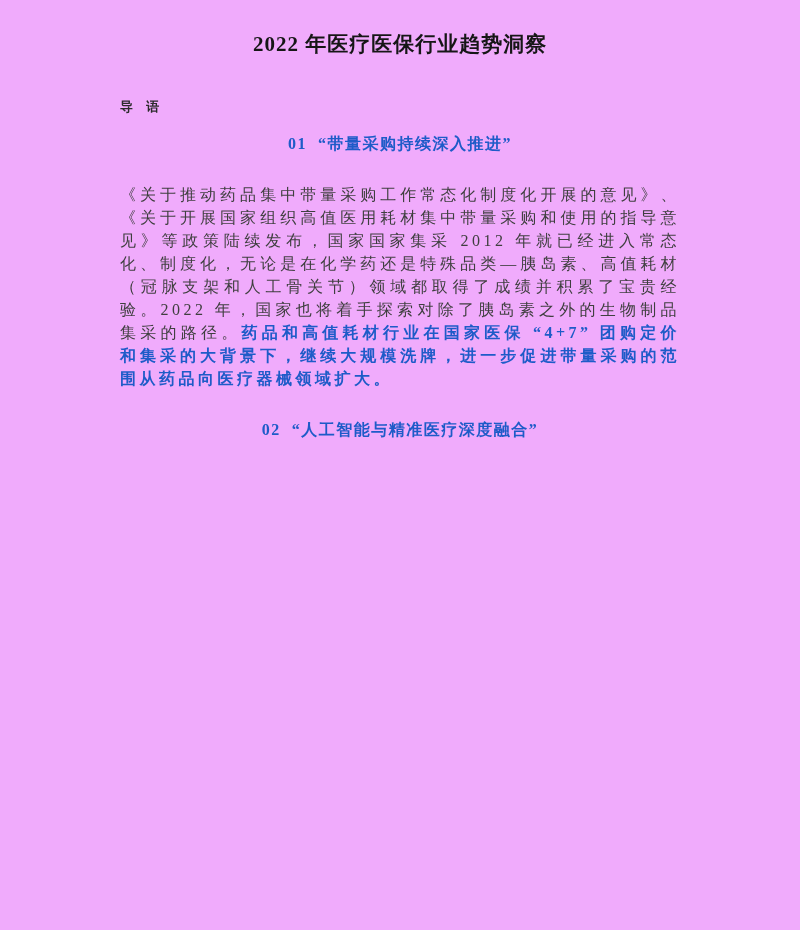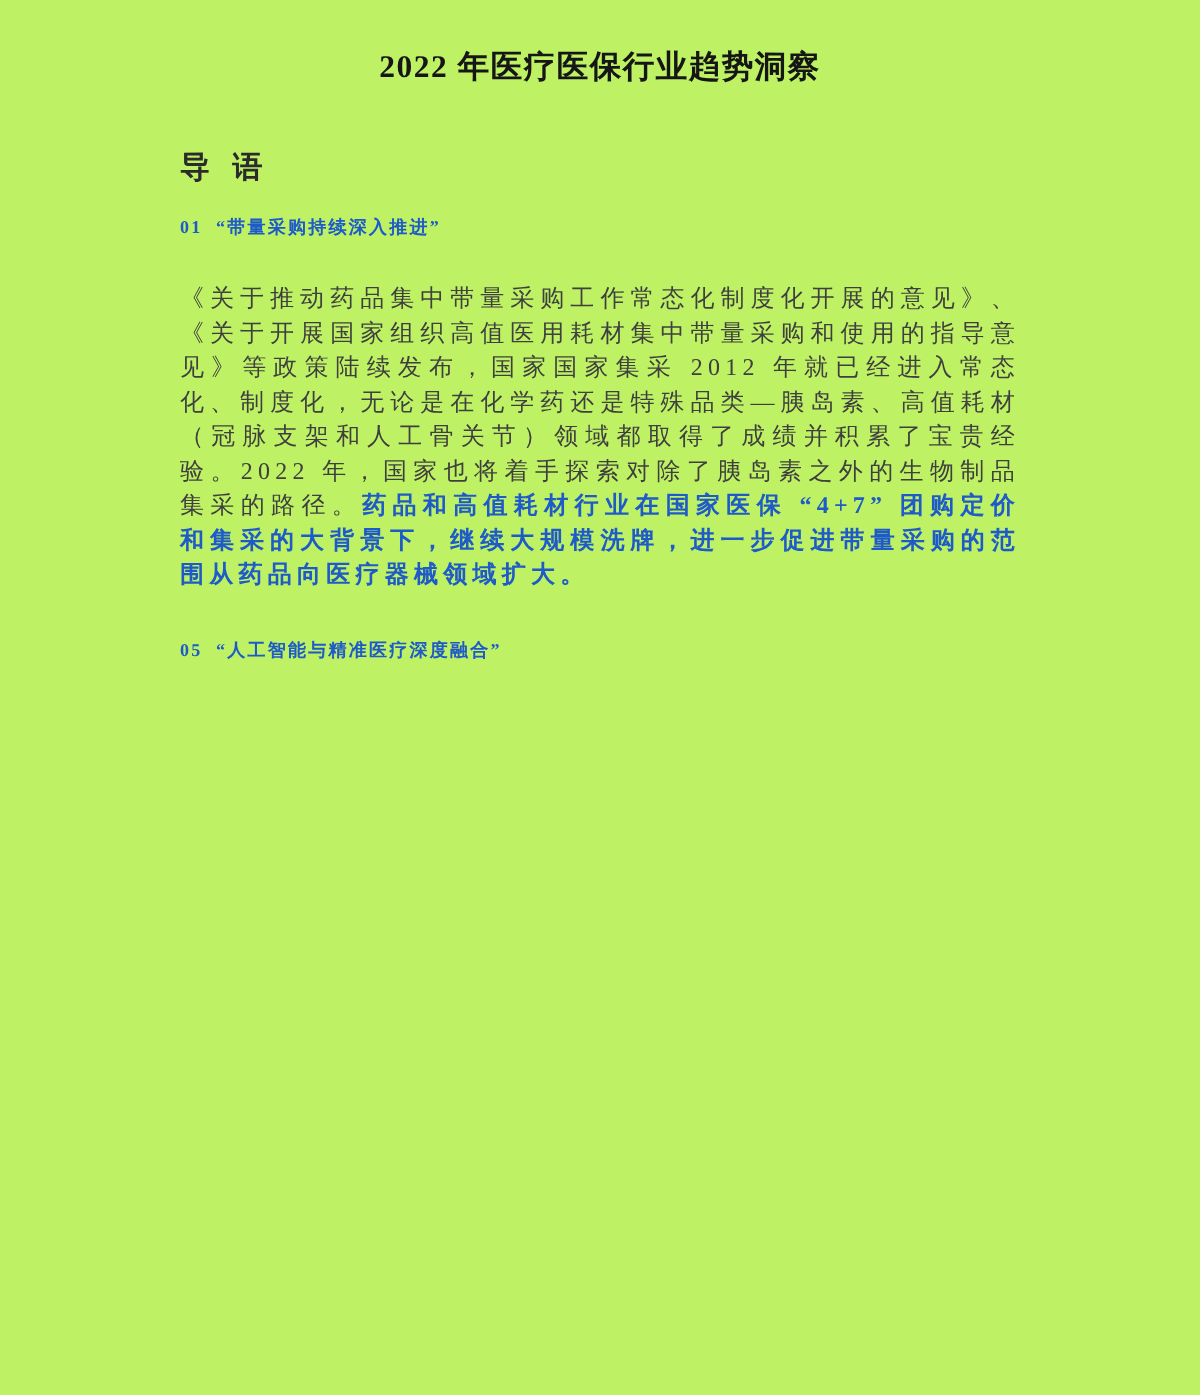--- a/index.html
+++ b/index.html
@@ -3,56 +3,57 @@
 <meta charset="utf-8">
 <style>
   html, body { margin: 0; padding: 0; background: #ffffff; }
   .page {
     position: relative;
     width: 800px;
     height: 930px;
     box-sizing: border-box;
     padding: 24px 120px 0 120px;
     overflow: hidden;
-    background: #bef264;
+    background: #f0abfc;
     font-family: "Liberation Serif", "DejaVu Serif", serif;
   }
   .doc-title {
     font-size: 21px;
     font-weight: bold;
     color: #161616;
     text-align: center;
     letter-spacing: 1px;
     margin: 6px 0 40px 0;
   }
   .intro-label {
-    font-size: 20px;
+    font-size: 13px;
     font-weight: bold;
     color: #2b2b2b;
     letter-spacing: 5px;
     margin: 0 0 3px 0;
   }
   .para {
     font-size: 16px;
     line-height: 23px;
     color: #3f3f3f;
     text-align: justify;
     text-justify: inter-character;
     letter-spacing: 3.5px;
     margin: 0;
   }
   .t-black { color: #3f3f3f; }
   .t-blue {
     color: #1e5bc8;
     font-weight: bold;
   }
   .sec-heading {
-    font-size: 12px;
+    font-size: 16px;
     font-weight: bold;
     color: #1e5bc8;
+    text-align: center;
     letter-spacing: 1.5px;
     white-space: pre-wrap;
   }
   .sec-01 .sec-heading { margin: 18px 0 28px 0; }
   .sec-02 .sec-heading { margin: 38px 0 28px 0; }
   .sec-03 .sec-heading { margin: 30px 0 52px 0; }
 </style>
 </head>
 <body>
 
@@ -65,17 +66,17 @@
 
   <section class="sec-01">
     <h2 class="sec-heading">01  “带量采购持续深入推进”</h2>
     <p class="para"><span class="t-black">《关于推动药品集中带量采购工作常态化制度化开展的意见》、《关于开展国家组织高值医用耗材集中带量采购和使用的指导意见》等政策陆续发布，国家国家集采 2012 年就已经进入常态化、制度化，无论是在化学药还是特殊品类—胰岛素、高值耗材（冠脉支架和人工骨关节）领域都取得了成绩并积累了宝贵经验。2022 年，国家也将着手探索对除了胰岛素之外的生物制品集采的路径。</span><span class="t-blue">药品和高值耗材行业在国家医保 “4+7” 团购定价和集采的大背景下，继续大规模洗牌，进一步促进带量采购的范围从药品向医疗器械领域扩大。</span><span class="t-black"></span></p>
   </section>
 
   <section class="sec-02">
   </section>
 
   <section class="sec-03">
-    <h2 class="sec-heading">05  “人工智能与精准医疗深度融合”</h2>
+    <h2 class="sec-heading">02  “人工智能与精准医疗深度融合”</h2>
 
   </section>
 
 </div>
 
 </body></html>

